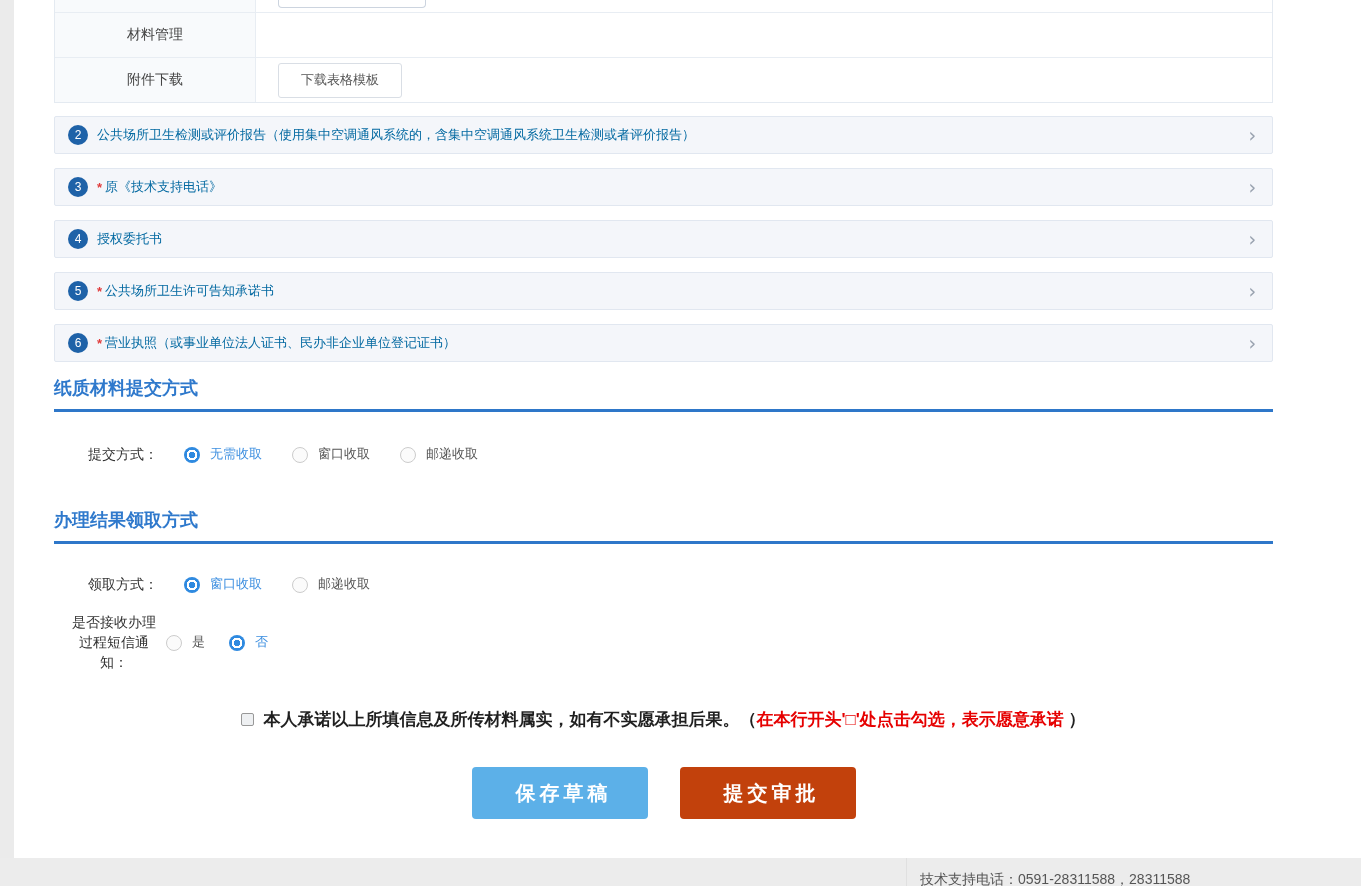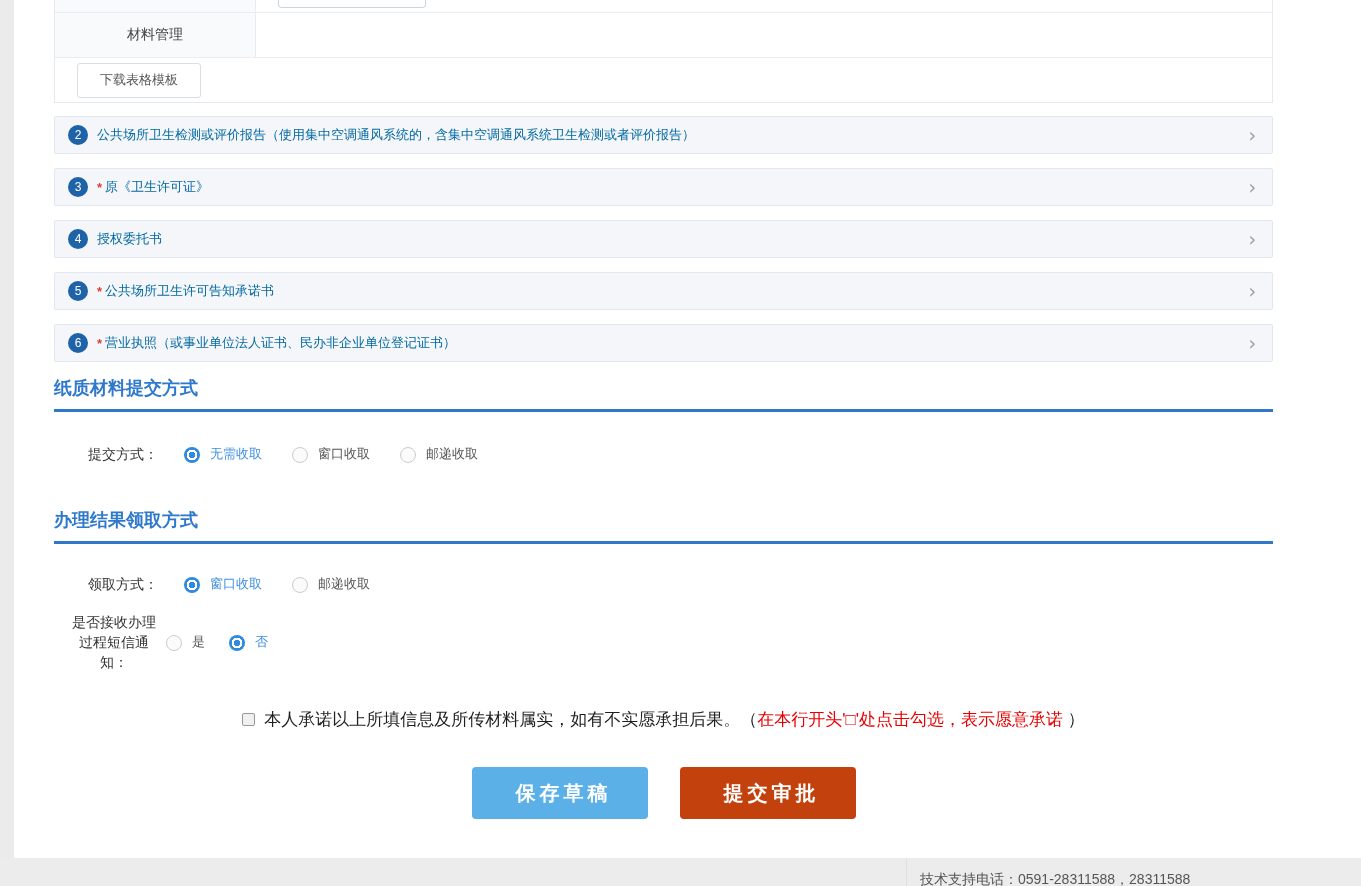--- a/index.html
+++ b/index.html
@@ -35,21 +35,21 @@
   .form-label { width:88px; margin-left:16px; margin-right:26px; text-align:right; font-size:14px; color:#333; line-height:20px; }
   .form-label.multi { text-align:center; margin-right:8px; }
   .radio-opt { display:flex; align-items:flex-end; margin-right:30px; cursor:pointer; }
   .radio { width:16px; height:16px; border-radius:50%; margin-right:10px; }
   .radio.on  { background:radial-gradient(circle, #2f8ae0 0 3.5px, #ffffff 3.5px 5.5px, #2f8ae0 5.5px 8px); }
   .radio.off { background:#fbfbfb; border:1px solid #cccccc; }
   .opt-label { font-size:13px; color:#555; }
   .radio-opt.on .opt-label { color:#3d8fe0; }
 
   
-  .commit-row { margin-top:36px; text-align:center; font-size:17px; font-weight:normal; color:#1f1f1f; line-height:24px; }
+  .commit-row { margin-top:36px; text-align:center; font-size:17px; font-weight:bold; color:#1f1f1f; line-height:24px; }
   .checkbox { display:inline-block; width:13px; height:13px; border:1px solid #989898; background:#eef0f2; border-radius:2px; vertical-align:-1px; margin-right:9px; cursor:pointer; }
   .red { color:#e60000; }
 
   
   .btn-row { margin-top:35px; display:flex; justify-content:center; gap:32px; }
   .btn { width:176px; height:52px; border:none; border-radius:4px; color:#fff; font-size:20px; font-weight:bold; letter-spacing:4px; cursor:pointer; font-family:inherit;padding-left:8px; }
   .btn.save { background:#5cb0e8; }
   .btn.submit { background:#c2410c; }
 
   
@@ -67,37 +67,38 @@
       <div class="t-row cut">
         <div class="t-cell-label"></div>
         <div class="t-cell-value"></div>
         <div class="partial-btn"></div>
       </div>
       <div class="t-row">
         <div class="t-cell-label">材料管理</div>
         <div class="t-cell-value"></div>
       </div>
       <div class="t-row">
+        <div class="t-cell-label">附件下载</div>
         <div class="t-cell-value">
           <button class="tpl-btn">下载表格模板</button>
         </div>
       </div>
     </div>
 
     <div class="acc-list">
       <div class="acc">
         <span class="num-badge">2</span>
         <span class="star"></span>
         <span class="acc-title">公共场所卫生检测或评价报告（使用集中空调通风系统的，含集中空调通风系统卫生检测或者评价报告）</span>
         <span class="chev">›</span>
       </div>
       <div class="acc">
         <span class="num-badge">3</span>
         <span class="star">*</span>
-        <span class="acc-title">原《卫生许可证》</span>
+        <span class="acc-title">原《技术支持电话》</span>
         <span class="chev">›</span>
       </div>
       <div class="acc">
         <span class="num-badge">4</span>
         <span class="star"></span>
         <span class="acc-title">授权委托书</span>
         <span class="chev">›</span>
       </div>
       <div class="acc">
         <span class="num-badge">5</span>

